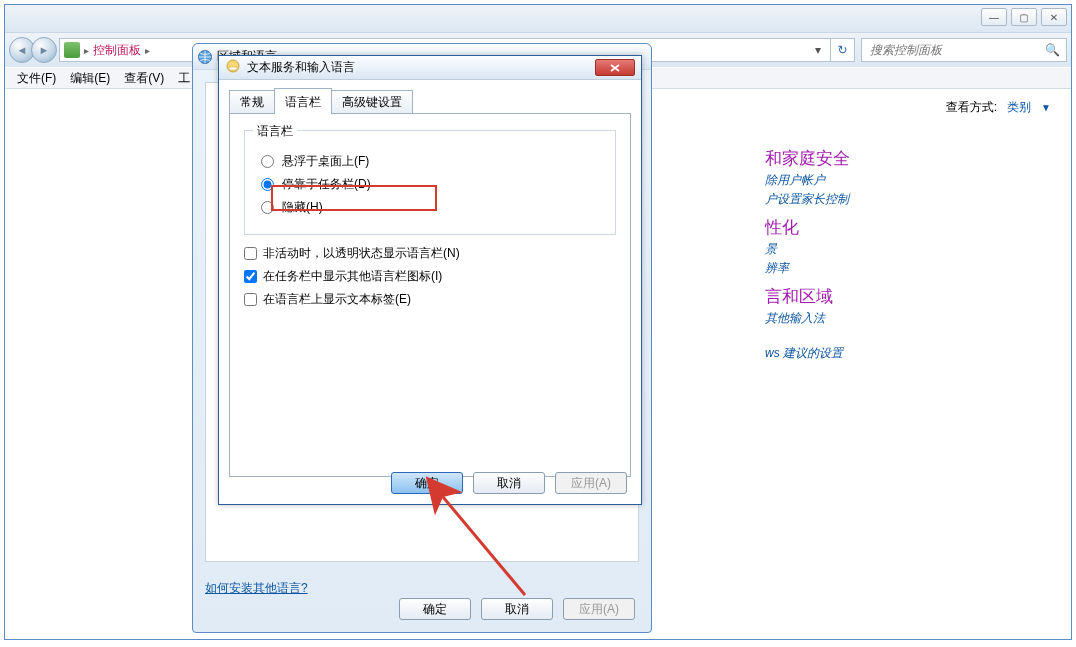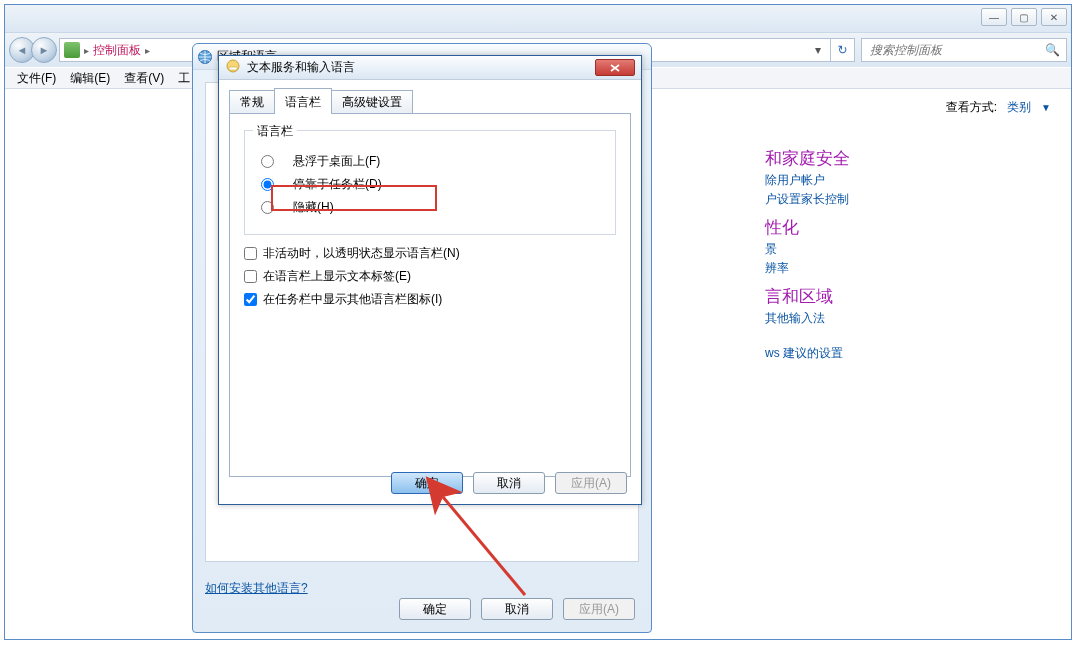--- a/index.html
+++ b/index.html
@@ -34,21 +34,21 @@
   .menu-item { padding:2px 6px; }
 
   
   .content { position:relative; height:calc(100% - 28px - 34px - 22px); background:#fff; padding:0; }
   .content-top-right { position:absolute; right:20px; top:10px; display:flex; align-items:center; gap:10px;}
   .viewmode-link { color:#0a55a3; cursor:pointer; }
   .dropdown-arrow { color:#0a55a3; font-size:10px;}
 
   .cp-links { position:absolute; left:760px; top:50px; width:290px; }
   .cp-heading { color:#a21caf; font-size:17px; margin:8px 0 2px; font-family:"Microsoft YaHei"; }
-  .cp-link { display:block; color:#0a55a3; margin:2px 0; }
+  .cp-link { display:block; color:#0a55a3; margin:2px 0;font-style:italic; }
 
   
   .region-dialog { position:absolute; left:192px; top:43px; width:460px; height:590px; background:linear-gradient(#eaf2fa,#e0ebf6); border:1px solid #5a8cc7; border-radius:6px 6px 4px 4px; }
   .rd-title { height:26px; display:flex; align-items:center; padding:0 4px; gap:4px; color:#000; background:linear-gradient(#fbfdff,#dbe7f3); border-bottom:1px solid #cdd9e6; border-radius:6px 6px 0 0;}
   .rd-title .globe { width:16px; height:16px; display:inline-flex; align-items:center; justify-content:center; }
   .rd-close { margin-left:auto; width:38px; height:16px; }
   .rd-body { position:relative; padding:12px; height:calc(100% - 26px); }
   .rd-panel { background:#fff; border:1px solid #c9d4e0; height:480px; position:relative;}
   .rd-help { color:#0a55a3; margin-top:18px; display:inline-block; text-decoration:underline;}
   .rd-buttons { position:absolute; right:16px; bottom:12px; display:flex; gap:10px;}
@@ -60,21 +60,21 @@
   .id-title { height:24px; display:flex; align-items:center; padding:0 6px; gap:6px; background:linear-gradient(#fbfdff,#dbe7f3); border-bottom:1px solid #bfcddd;}
   .id-close { margin-left:auto; width:40px; height:17px; border-radius:2px; background:linear-gradient(#e47a74,#c53b34); border:1px solid #9b2e28; display:flex; align-items:center; justify-content:center; color:#fff; cursor:pointer;}
   .id-close svg { display:block; }
   .id-body { padding:6px 10px 10px; position:relative; height:calc(100% - 24px);}
   .tabstrip { display:flex; align-items:flex-end; margin-top:2px;}
   .tab { padding:3px 10px; border:1px solid #9fb2c7; border-bottom:none; background:linear-gradient(#fefefe,#e8eef5); margin-right:-1px; position:relative; cursor:pointer;}
   .tab.active { background:#fff; z-index:2; padding-top:5px;}
   .tabpage { border:1px solid #9fb2c7; height:364px; margin-top:-1px; background:#fff; position:relative; padding:10px 14px;}
   .group { border:1px solid #cfd8e3; padding:16px 12px 12px; margin:6px 0 10px; position:relative;}
   .group-legend { position:absolute; top:-8px; left:8px; background:#fff; padding:0 4px;}
-  .radio-row { display:flex; align-items:center; gap:19px; margin:6px 4px;}
+  .radio-row { display:flex; align-items:center; gap:8px; margin:6px 4px;}
   .radio-row input { margin:0; }
   .highlight-box { border:2px solid #d43a2f; position:absolute; left:26px; top:54px; width:166px; height:26px; pointer-events:none;}
   .check-row { display:flex; align-items:center; gap:6px; margin:6px 0;}
   .check-row input { margin:0;}
   .id-buttons { position:absolute; right:14px; bottom:10px; display:flex; gap:10px;}
   .primary-btn { width:72px; height:22px; border:1px solid #2b69b5; border-radius:3px; background:linear-gradient(#cfe7fb,#8cc0ee); display:flex; align-items:center; justify-content:center; cursor:pointer;}
 
   
   .arrow-svg { position:absolute; left:385px; top:455px; width:160px; height:150px; z-index:20; pointer-events:none;}
 </style>
@@ -197,26 +197,26 @@
           <input type="radio" name="lb" style="">
           <span>隐藏(H)</span>
         </label>
         <div class="highlight-box"></div>
       </div>
       <label class="check-row">
         <input type="checkbox" style="">
         <span>非活动时，以透明状态显示语言栏(N)</span>
       </label>
       <label class="check-row">
+        <input type="checkbox" checked="" style="">
+        <span>在任务栏中显示其他语言栏图标(I)</span>
+      </label>
+      <label class="check-row">
         <input type="checkbox" style="">
         <span>在语言栏上显示文本标签(E)</span>
-      </label>
-      <label class="check-row">
-        <input type="checkbox" checked="" style="">
-        <span>在任务栏中显示其他语言栏图标(I)</span>
       </label>
     </div>
     <div class="id-buttons">
       <div class="primary-btn">确定</div>
       <div class="dlg-btn">取消</div>
       <div class="dlg-btn disabled">应用(A)</div>
     </div>
   </div>
 </div>
 

